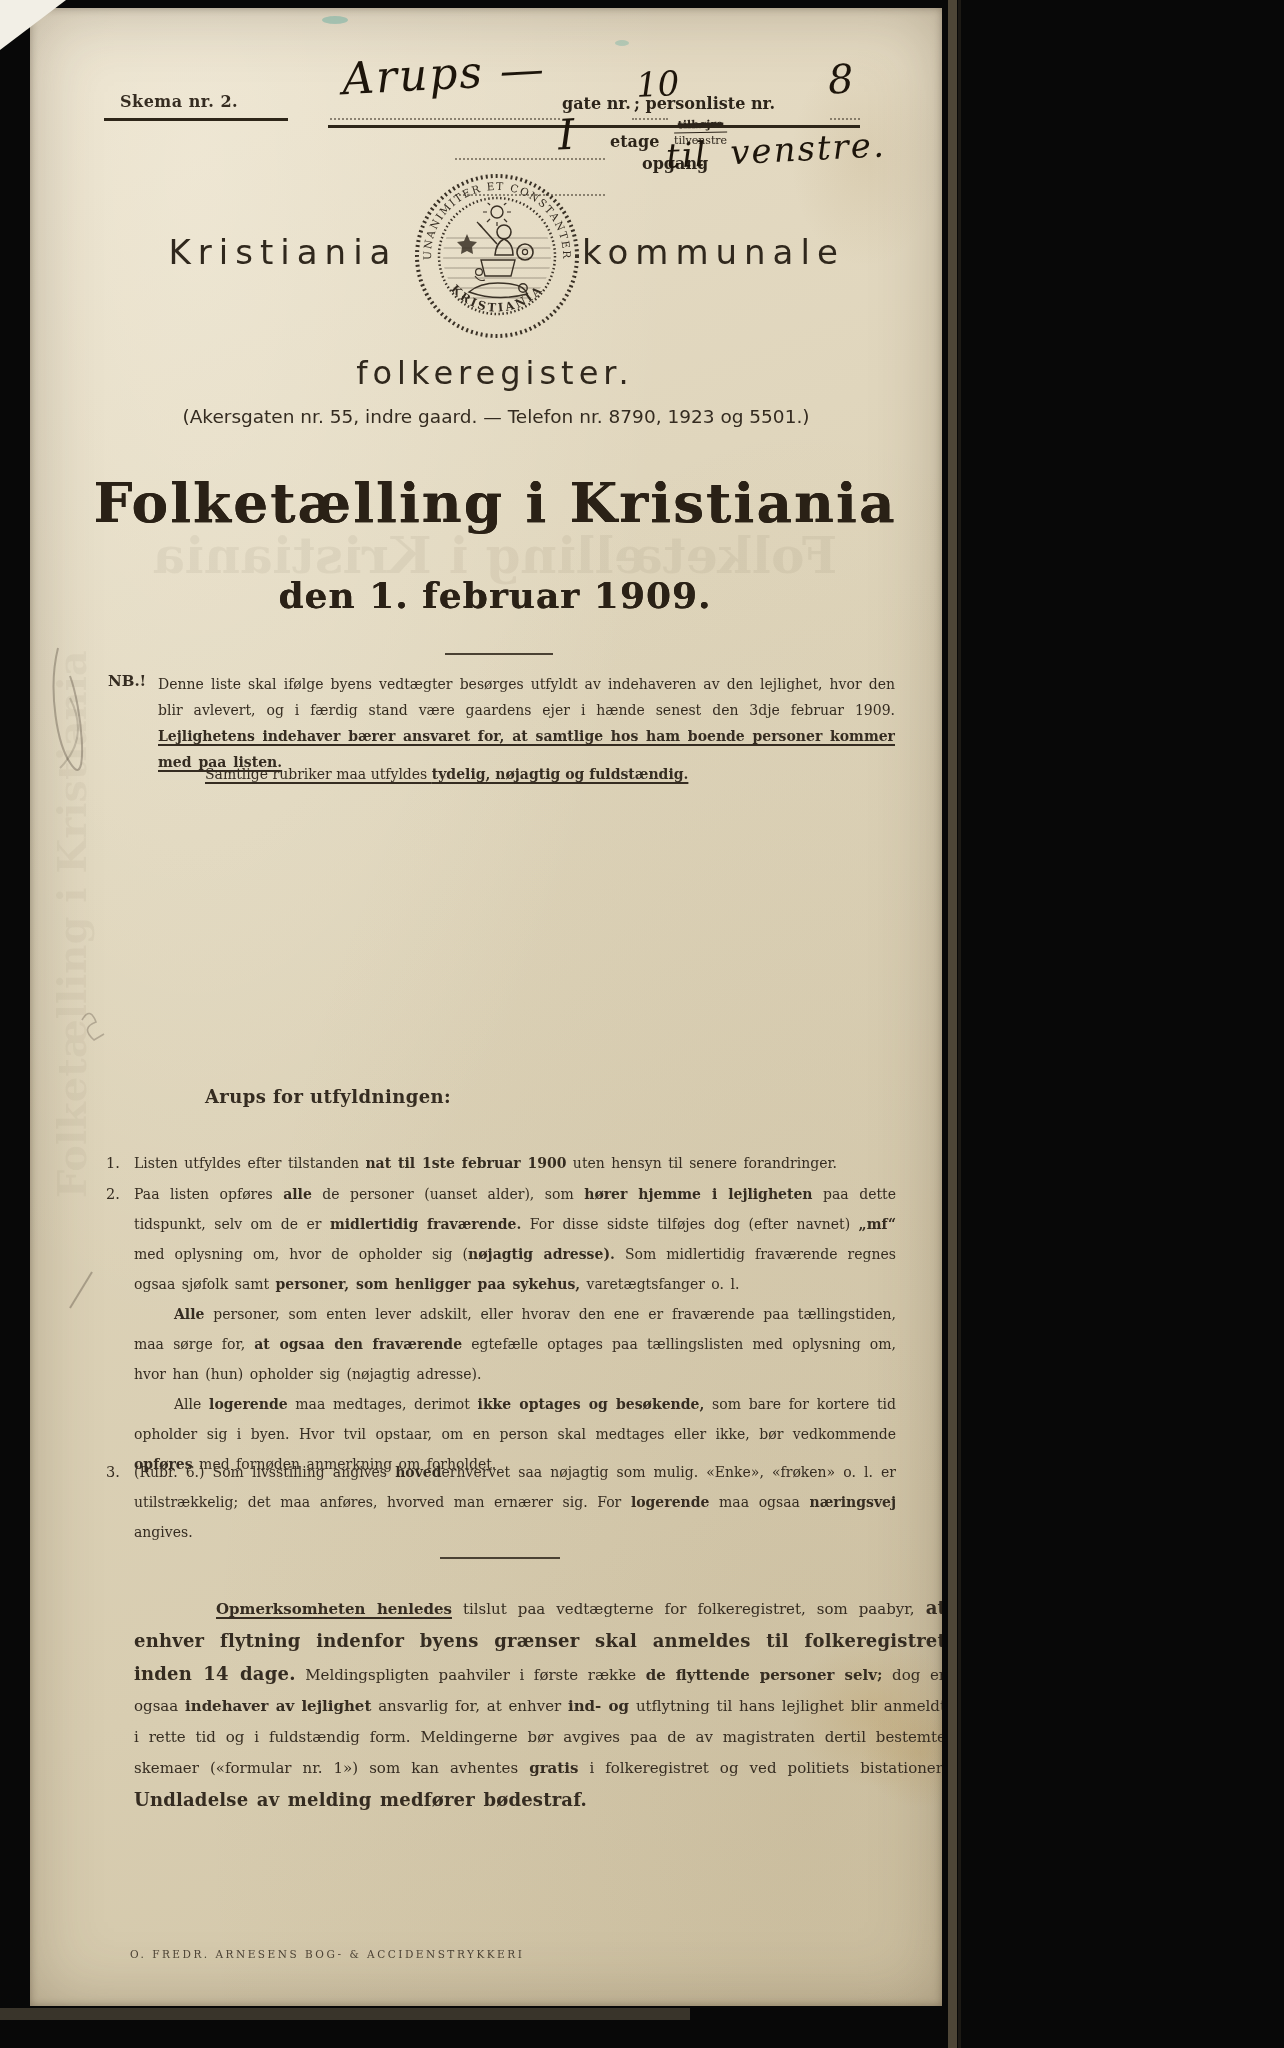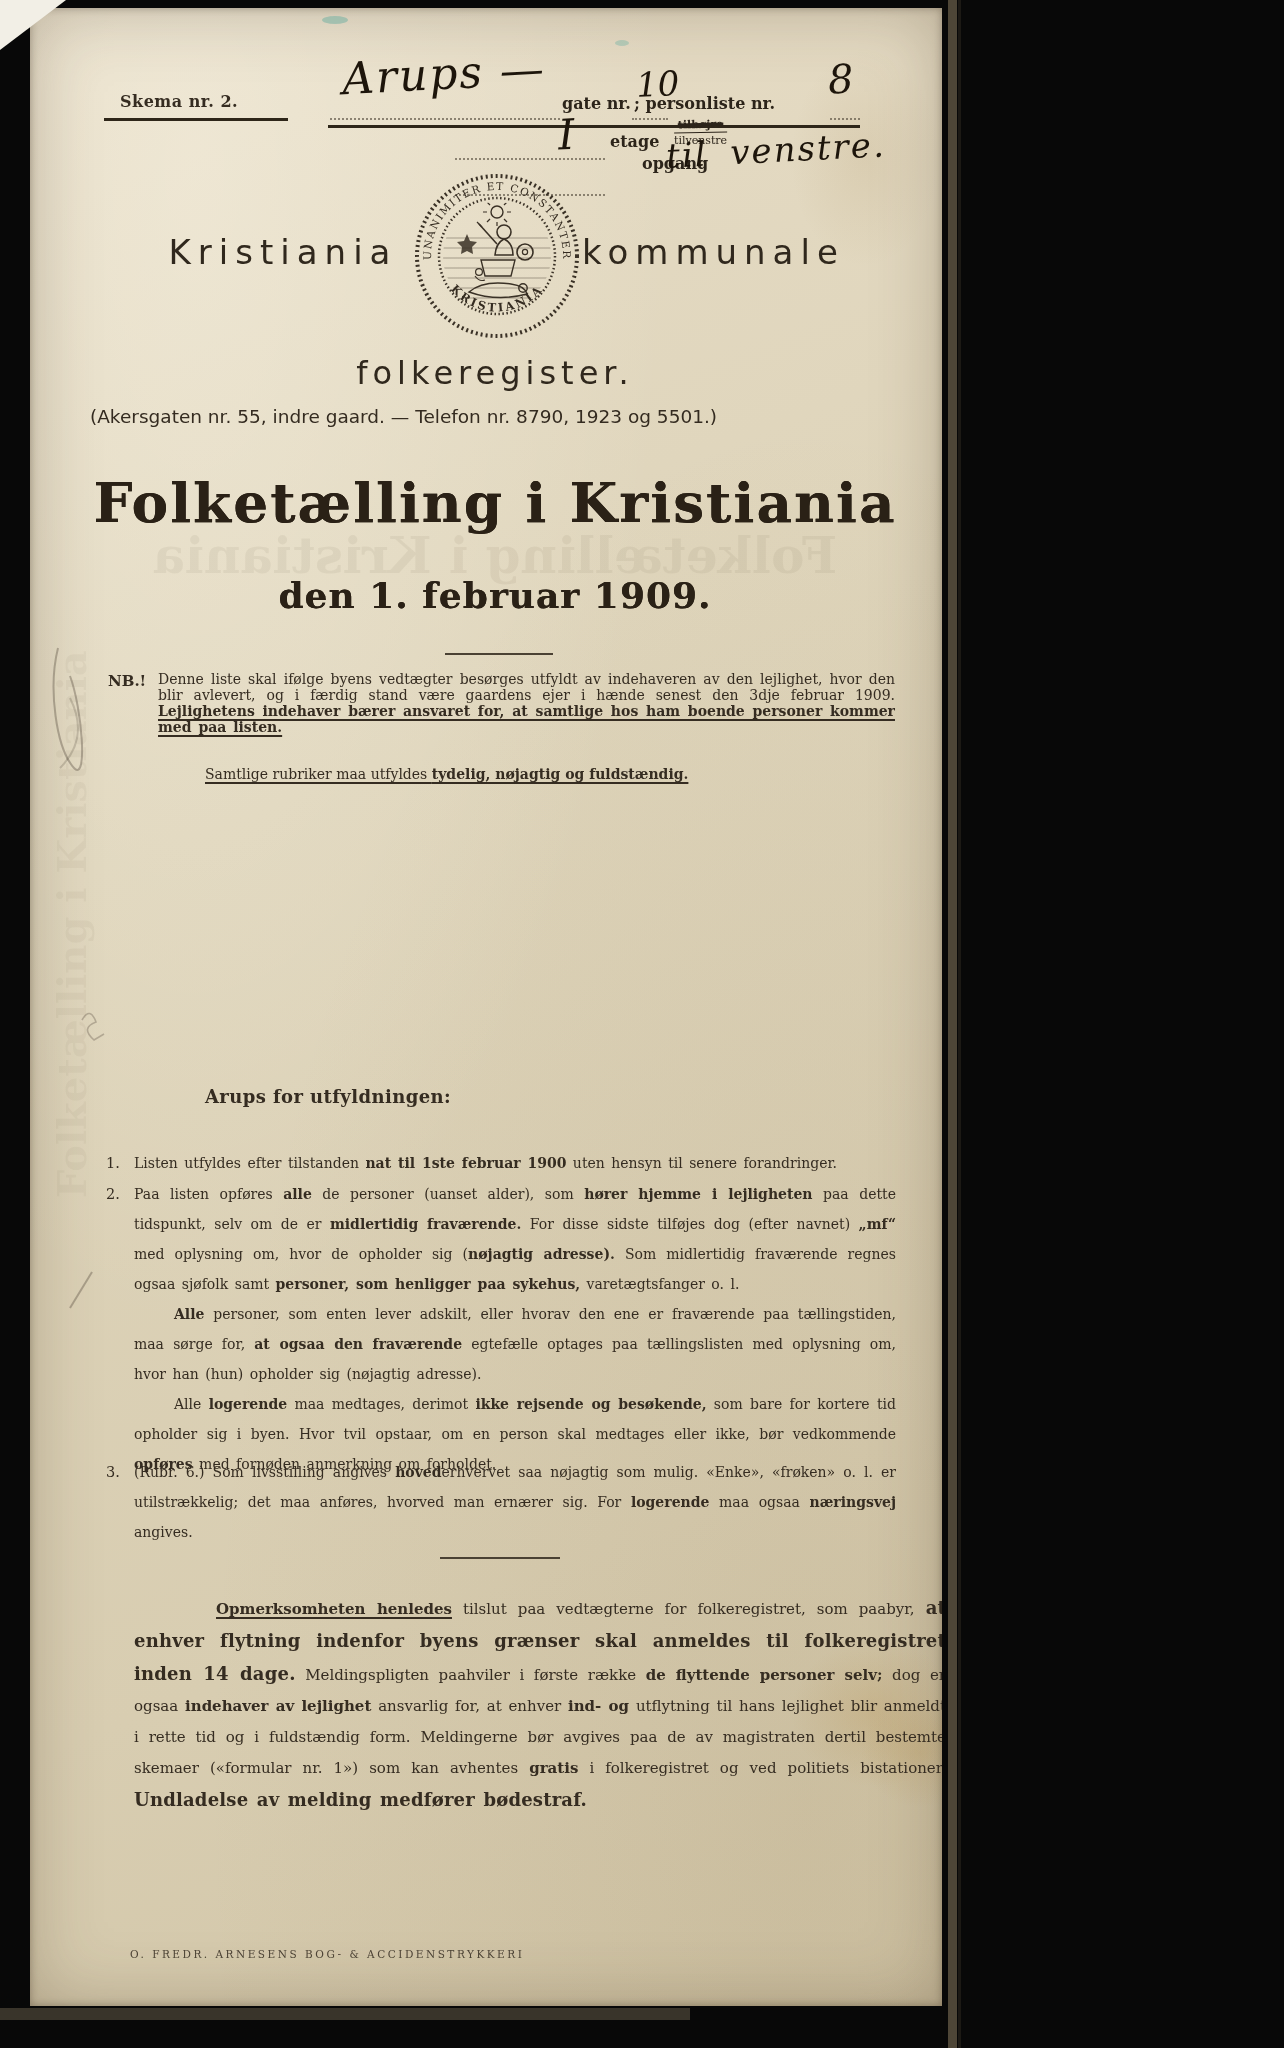--- a/index.html
+++ b/index.html
@@ -51,33 +51,33 @@
   .row3-dots{left:425px;top:184px;width:150px;}
   .lbl-opgang{left:612px;top:146px;}
   .hand-opgang{left:636px;top:122px;font-size:34px;word-spacing:10px;letter-spacing:2px;}
   
   .orgname{position:absolute;font-family:"DejaVu Sans",sans-serif;font-size:34px;
      letter-spacing:7px;color:#30281d;text-align:center;}
   .org-left{left:122px;top:224px;width:262px;}
   .org-right{left:552px;top:224px;width:262px;}
   .org-bottom{position:absolute;left:160px;top:346px;width:610px;text-align:center;
      font-family:"DejaVu Sans",sans-serif;font-size:32px;letter-spacing:5px;color:#30281d;}
-  .org-address{position:absolute;left:60px;top:398px;width:812px;text-align:left;
+  .org-address{position:absolute;left:60px;top:398px;width:812px;text-align:center;
      font-family:"DejaVu Sans",sans-serif;font-size:18.5px;color:#342b20;}
   #seal{position:absolute;left:381px;top:160px;}
   
   .title-main{position:absolute;left:10px;top:462px;width:910px;text-align:center;
      font-size:55px;font-weight:bold;letter-spacing:2px;color:#2a2116;
      text-shadow:0 0 .6px #2a2116;}
   .title-date{position:absolute;left:10px;top:566px;width:910px;text-align:center;
      font-size:36px;font-weight:bold;letter-spacing:1px;color:#2a2116;text-shadow:0 0 .5px #2a2116;}
   .title-rule{left:415px;top:645px;width:108px;height:2px;background:#4a4133;}
   
   .nb-label{position:absolute;left:78px;top:664px;font-weight:bold;font-size:15px;}
-  .nb-para{position:absolute;left:128px;top:663px;width:737px;font-size:14px;line-height:16px;}
+  .nb-para{position:absolute;left:128px;top:663px;width:737px;font-size:14px;line-height:26px;}
   .nb-line2{position:absolute;left:175px;top:744px;font-size:14px;}
   
   .rules-heading{position:absolute;left:175px;top:1078px;font-weight:bold;font-size:18px;letter-spacing:.4px;}
   .rule{position:absolute;left:76px;width:790px;font-size:14px;line-height:30px;}
   .rule .num{position:absolute;left:0;top:0;font-size:14.5px;}
   .rule .rtext{margin-left:28px;}
   .rule .rtext p{margin:0;}
   .rule .rtext p + p{text-indent:40px;}
   .r1{top:1140px;} .r2{top:1171px;} .r3{top:1449px;}
   .mid-rule{left:410px;top:1549px;width:120px;height:2px;background:#4a4133;}
@@ -224,21 +224,21 @@
       <div class="rtext">
         <p class="just"><span>Listen utfyldes efter tilstanden </span><span class="b">nat til 1ste februar 1900</span><span> uten hensyn til senere forandringer.</span></p>
       </div>
     </div>
 
     <div class="rule r2">
       <span class="num">2.</span>
       <div class="rtext">
         <p class="just"><span>Paa listen opføres </span><span class="b">alle</span><span> de personer (uanset alder), som </span><span class="b">hører hjemme i lejligheten</span><span> paa dette tidspunkt, selv om de er </span><span class="b">midlertidig fraværende.</span><span>  For disse sidste tilføjes dog (efter navnet) </span><span class="b">„mf“</span><span> med oplysning om, hvor de opholder sig (</span><span class="b">nøjagtig adresse).</span><span>  Som midlertidig fraværende regnes ogsaa sjøfolk samt </span><span class="b">personer, som henligger paa sykehus,</span><span> varetægtsfanger o. l.</span></p>
         <p class="just"><span class="b">Alle</span><span> personer, som enten lever adskilt, eller hvorav den ene er fraværende paa tællingstiden, maa sørge for, </span><span class="b">at ogsaa den fraværende</span><span> egtefælle optages paa tællingslisten med oplysning om, hvor han (hun) opholder sig (nøjagtig adresse).</span></p>
-        <p class="just"><span>Alle </span><span class="b">logerende</span><span> maa medtages, derimot </span><span class="b">ikke rejsende og besøkende,</span><span> som bare for kortere tid opholder sig i byen.  Hvor tvil opstaar, om en person skal medtages eller ikke, bør vedkommende </span><span class="b">opføres</span><span> med fornøden anmerkning om forholdet.</span></p>
+        <p class="just"><span>Alle </span><span class="b">logerende</span><span> maa medtages, derimot </span><span class="b">ikke optages og besøkende,</span><span> som bare for kortere tid opholder sig i byen.  Hvor tvil opstaar, om en person skal medtages eller ikke, bør vedkommende </span><span class="b">opføres</span><span> med fornøden anmerkning om forholdet.</span></p>
       </div>
     </div>
 
     <div class="rule r3">
       <span class="num">3.</span>
       <div class="rtext">
         <p class="just"><span>(Rubr. 6.)  Som livsstilling angives </span><span class="b">hoved</span><span>erhvervet saa nøjagtig som mulig.  «Enke», «frøken» o. l. er utilstrækkelig; det maa anføres, hvorved man ernærer sig.  For </span><span class="b">logerende</span><span> maa ogsaa </span><span class="b">næringsvej</span><span> angives.</span></p>
       </div>
     </div>
 

